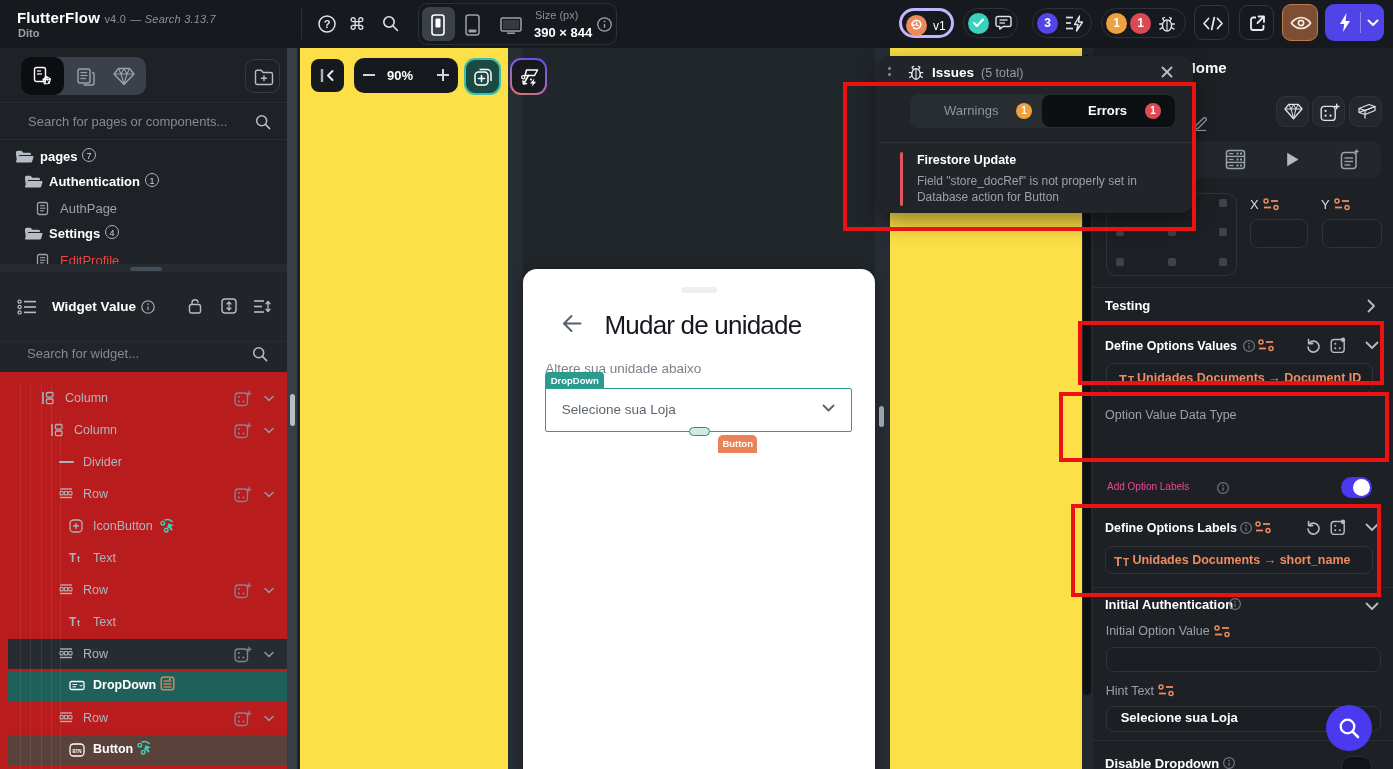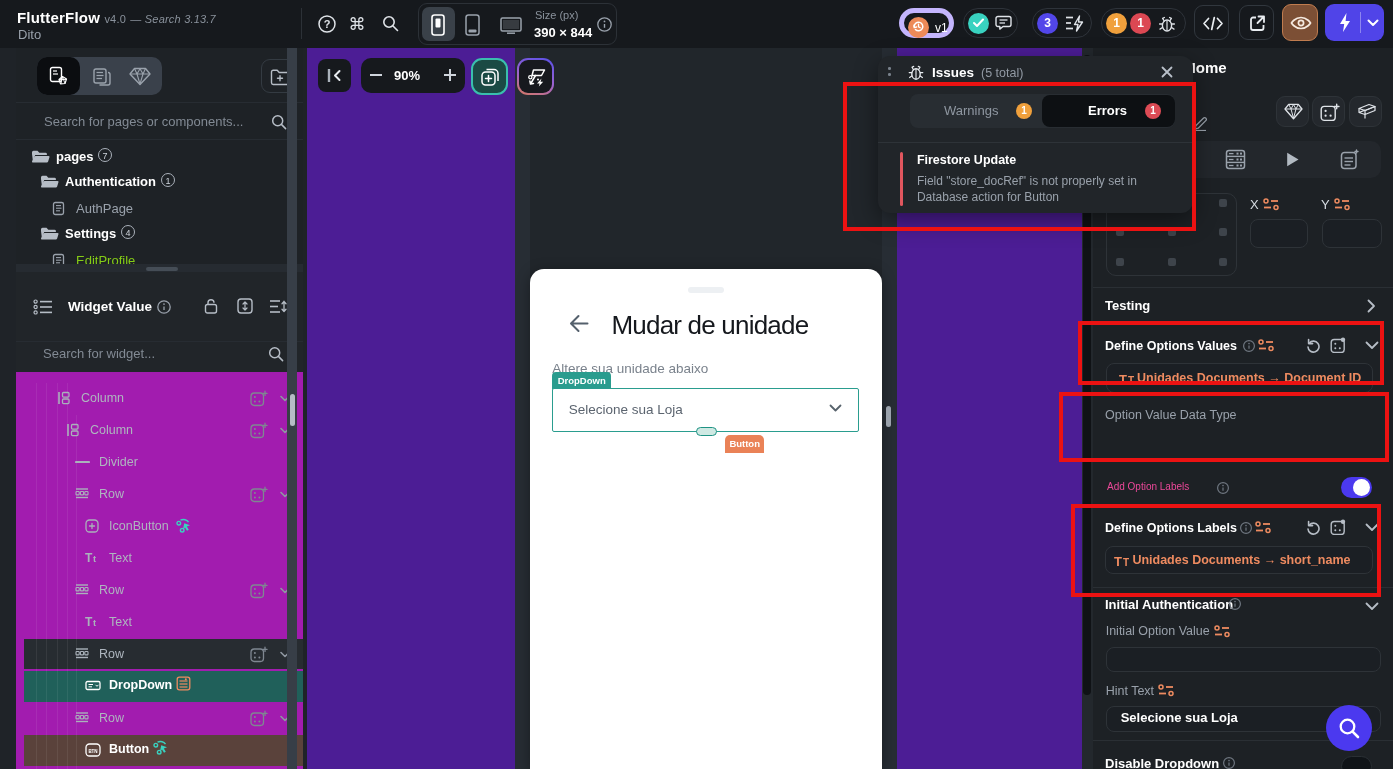--- a/index.html
+++ b/index.html
@@ -15,21 +15,21 @@
 </style>
 </head>
 <body>
 
 <div class="abs" id="topbar" style="left:0;top:0;width:1393px;height:48px;background:#16191d;z-index:30;">
   <div class="abs" style="left:17px;top:9px;font-size:15px;font-weight:bold;color:#fff;letter-spacing:.2px;">FlutterFlow
     <span style="font-weight:normal;color:#8a929c;font-size:11px;"> v4.0</span>
     <span style="font-weight:normal;color:#8a929c;font-size:11px;"> — </span>
     <span style="font-weight:normal;color:#8a929c;font-size:11px;font-style:italic;">Search 3.13.7</span>
   </div>
-  <div class="abs" style="left:18px;top:27px;font-size:13px;font-weight:normal;color:#9aa2ac;">Dito</div>
+  <div class="abs" style="left:18px;top:27px;font-size:11px;font-weight:bold;color:#9aa2ac;">Dito</div>
   <div class="abs" style="left:301px;top:8px;width:1px;height:31px;background:#2c3137;"></div>
   <div class="abs" style="left:318px;top:15px;" id="tb-q1">
       <svg width="18" height="18" viewBox="0 0 18 18" fill="none">
         <circle cx="9" cy="9" r="8" stroke="#dfe3e8" stroke-width="1.5"></circle>
         <text x="9" y="13" font-family="Liberation Sans" font-size="11" font-weight="bold" fill="#dfe3e8" text-anchor="middle">?</text>
       </svg>
     </div>
   <div class="abs" style="left:348px;top:15px;" id="tb-cmd">
       <svg width="18" height="18" viewBox="0 0 18 18" fill="none">
         <text x="9" y="15" font-family="Liberation Sans" font-size="17" fill="#dfe3e8" text-anchor="middle">⌘</text>
@@ -67,21 +67,21 @@
     <div class="abs" style="left:115px;top:21px;color:#fff;font-size:13px;font-weight:bold;">390 × 844</div>
     <div class="abs" style="left:178px;top:13px;" id="dev-info">
         <svg width="15" height="15" viewBox="0 0 15 15" fill="none">
           <circle cx="7.5" cy="7.5" r="6.7" stroke="#9aa2ac" stroke-width="1.3"></circle>
           <line x1="7.5" y1="7" x2="7.5" y2="10.8" stroke="#9aa2ac" stroke-width="1.4"></line>
           <circle cx="7.5" cy="4.4" r=".9" fill="#9aa2ac"></circle>
         </svg>
       </div>
   </div>
 
-  <div class="abs pill" style="left:899px;top:8px;width:55px;height:30px;border:5px solid #c4b5fd;border-radius:15px;">
+  <div class="abs pill" style="left:899px;top:8px;width:55px;height:30px;border:3px solid #c4b5fd;border-radius:15px;">
     <div class="abs" style="left:4px;top:3.5px;width:21px;height:21px;border-radius:50%;background:#ed8a58;"></div>
     <div class="abs" style="left:8px;top:7px;" id="tb-hist">
         <svg width="13" height="13" viewBox="0 0 13 13" fill="none">
           <path d="M2.2 6.5a4.3 4.3 0 1 1 1.2 3" stroke="#fff" stroke-width="1.5" stroke-linecap="round"></path>
           <path d="M2 5.2 2.2 7.6 4.6 7" stroke="#fff" stroke-width="1.4" fill="none" stroke-linecap="round" stroke-linejoin="round"></path>
           <path d="M6.5 4.2V6.8L8.3 7.8" stroke="#fff" stroke-width="1.3" stroke-linecap="round"></path>
         </svg>
       </div>
     <div class="abs" style="left:31px;top:8px;color:#fff;font-size:12px;">v1</div>
   </div>
@@ -154,21 +154,21 @@
         </svg>
       </div>
     <div class="abs" style="left:42px;top:15px;" id="tb-chev">
         <svg width="12" height="8" viewBox="0 0 12 8" fill="none">
           <path d="M1.5 1.5 6 6l4.5-4.5" stroke="#fff" stroke-width="2" stroke-linecap="round" stroke-linejoin="round"></path>
         </svg>
       </div>
   </div>
 </div>
 
-<div class="abs" id="sidebar" style="left:0;top:48px;width:287px;height:721px;background:#1e2226;z-index:5;overflow:hidden;margin-left:16px;">
+<div class="abs" id="sidebar" style="left:0;top:48px;width:287px;height:721px;background:#1e2226;z-index:5;overflow:hidden;">
 
   <div class="abs" style="left:21px;top:9px;width:125px;height:38px;background:#3a414b;border-radius:10px;"></div>
   <div class="abs" style="left:21px;top:9px;width:43px;height:38px;background:#0b0d10;border-radius:10px;"></div>
   <div class="abs" style="left:33px;top:18px;" id="sb-pagesel">
       <svg width="20" height="20" viewBox="0 0 20 20" fill="none">
         <rect x="1.5" y="1.5" width="11" height="14" rx="2" stroke="#fff" stroke-width="1.4"></rect>
         <line x1="4" y1="5" x2="8" y2="5" stroke="#fff" stroke-width="1.2"></line>
         <line x1="4" y1="8" x2="9" y2="8" stroke="#fff" stroke-width="1.2"></line>
         <path d="M13.5 10.5 17.5 13l-1.5 4.5-4.5.3-1.5-4.3 3.5-3z" stroke="#fff" stroke-width="1.2" fill="none" stroke-linejoin="round"></path>
         <path d="M10 13.5h7.5M13.5 10.5 12 17.8M13.5 10.5 16 17.6" stroke="#fff" stroke-width=".9"></path>
@@ -242,21 +242,21 @@
   <div class="abs" style="left:49px;top:178px;color:#fff;font-size:13px;font-weight:bold;">Settings</div>
   <div class="abs" style="left:105px;top:177px;width:14px;height:14px;border:1px solid #aab1ba;border-radius:50%;color:#cfd5dc;font-size:9px;text-align:center;line-height:14px;">4</div>
   <div class="abs" style="left:36px;top:205px;" id="page2">
       <svg width="14" height="15" viewBox="0 0 14 15" fill="none">
         <rect x="1.5" y="1.5" width="10" height="12" rx="1.8" stroke="#9aa2ac" stroke-width="1.3"></rect>
         <line x1="4" y1="4.6" x2="9" y2="4.6" stroke="#9aa2ac" stroke-width="1.1"></line>
         <line x1="4" y1="7.2" x2="9.5" y2="7.2" stroke="#9aa2ac" stroke-width="1.1"></line>
         <line x1="4" y1="9.8" x2="8" y2="9.8" stroke="#9aa2ac" stroke-width="1.1"></line>
       </svg>
     </div>
-  <div class="abs" style="left:60px;top:205px;color:#84cc16;font-size:13px;">EditProfile</div>
+  <div class="abs" style="left:60px;top:205px;color:#ef4444;font-size:13px;">EditProfile</div>
 
   <div class="abs" style="left:0;top:216px;width:287px;height:8px;background:#262b31;"></div>
   <div class="abs" style="left:130px;top:218.5px;width:32px;height:4px;background:#454d56;border-radius:2px;"></div>
 
   <div class="abs" style="left:0;top:224px;width:287px;height:117px;background:#212529;"></div>
   <div class="abs" style="left:17px;top:251px;" id="wt-list">
       <svg width="20" height="16" viewBox="0 0 20 16" fill="none">
         <circle cx="2.6" cy="2.6" r="1.6" stroke="#b6bdc6" stroke-width="1.2"></circle>
         <circle cx="2.6" cy="8" r="1.6" stroke="#b6bdc6" stroke-width="1.2"></circle>
         <circle cx="2.6" cy="13.4" r="1.6" stroke="#b6bdc6" stroke-width="1.2"></circle>
@@ -296,21 +296,21 @@
   <div class="abs" style="left:0;top:292.5px;width:287px;height:1px;background:#272c32;"></div>
   <div class="abs" style="left:27px;top:298px;color:#828a94;font-size:13px;">Search for widget...</div>
   <div class="abs" style="left:252px;top:298px;" id="wt-search">
       <svg width="16" height="16" viewBox="0 0 16 16" fill="none">
         <circle cx="6.7" cy="6.7" r="5" stroke="#b6bdc6" stroke-width="1.5"></circle>
         <line x1="10.4" y1="10.4" x2="14.6" y2="14.6" stroke="#b6bdc6" stroke-width="1.5" stroke-linecap="round"></line>
       </svg>
     </div>
   <div class="abs" style="left:0;top:324px;width:287px;height:1px;background:#272c32;"></div>
 
-  <div class="abs" id="wtree" style="left:0;top:324px;width:287px;height:397px;background:#a21caf;">
+  <div class="abs" id="wtree" style="left:0;top:324px;width:287px;height:397px;background:#b91c1c;">
     <div class="abs" style="left:8px;top:267px;width:279px;height:30px;background:#272c31;"></div>
     <div class="abs" style="left:8px;top:298.5px;width:279px;height:31px;background:#20605a;"></div>
     <div class="abs" style="left:8px;top:362.5px;width:279px;height:31px;background:#5a423b;"></div>
     <div class="abs guides" style="left:20px;top:11px;"></div>
     <div class="abs guides" style="left:30px;top:11px;"></div>
     <div class="abs guides" style="left:41px;top:11px;"></div>
     <div class="abs guides" style="left:51px;top:11px;"></div>
     <div class="abs guides" style="left:60px;top:43px;"></div>
 
     <div class="abs" style="left:41px;top:19px;" id="w-col1">
@@ -520,21 +520,21 @@
           <path d="M4.5 2.2c3-1.5 6.5-.5 8 2" stroke="#39d2c0" stroke-width="1.4" fill="none"></path>
           <path d="M8.2 5.2 14 7.3l-3.2 1.2 2 3.2-1.8 1.1-2-3.2-2.2 2.6z" fill="#39d2c0"></path>
         </svg>
       </div>
   </div>
 </div>
 
 <div class="abs" style="left:287px;top:48px;width:9.5px;height:721px;background:#373e47;z-index:6;"></div>
 <div class="abs" style="left:289.5px;top:394px;width:5.5px;height:31.5px;background:#b6bdc6;border-radius:3px;z-index:7;"></div>
 
-<div class="abs" id="canvas" style="left:307px;top:48px;width:786px;height:721px;background:#4c1d95;z-index:1;overflow:hidden;">
+<div class="abs" id="canvas" style="left:300px;top:48px;width:786px;height:721px;background:#fde047;z-index:1;overflow:hidden;">
 
   <div class="abs" style="left:223px;top:0;width:352px;height:721px;background:#21262b;"></div>
   <div class="abs" style="left:208px;top:0;width:15px;height:721px;background:#272d34;"></div>
   <div class="abs" style="left:575px;top:0;width:15px;height:721px;background:#272d34;"></div>
 
   <div class="abs" style="left:10.5px;top:10.5px;width:33px;height:33px;background:#16191d;border-radius:8px;">
     <div class="abs" style="left:8px;top:8px;" id="cv-collapse">
         <svg width="17" height="17" viewBox="0 0 17 17" fill="none">
           <line x1="3" y1="2" x2="3" y2="15" stroke="#aab2bb" stroke-width="2.4"></line>
           <path d="M13.5 4 9 8.5l4.5 4.5" stroke="#e8ecf0" stroke-width="2" fill="none" stroke-linecap="round" stroke-linejoin="round"></path>

